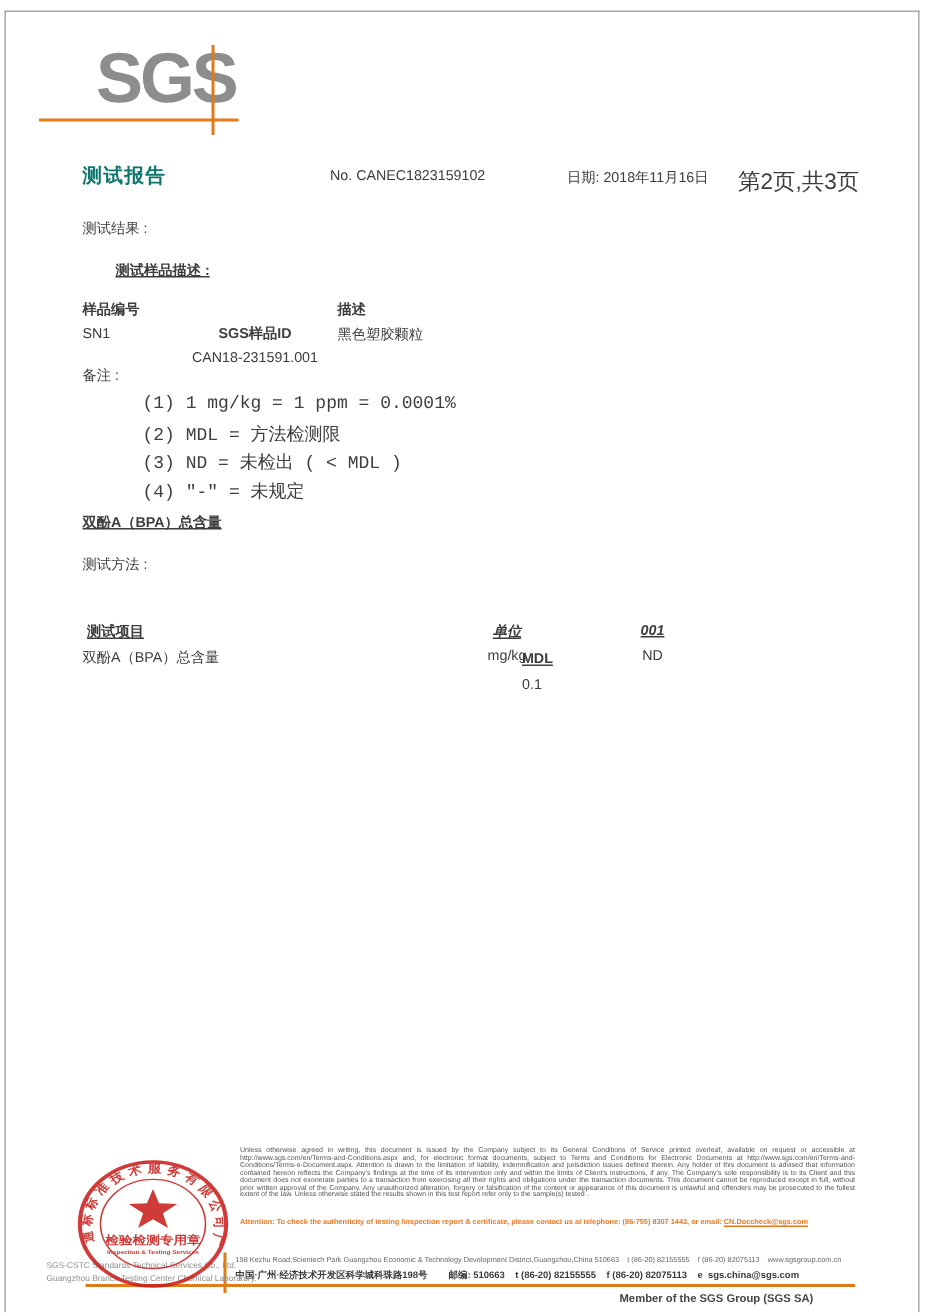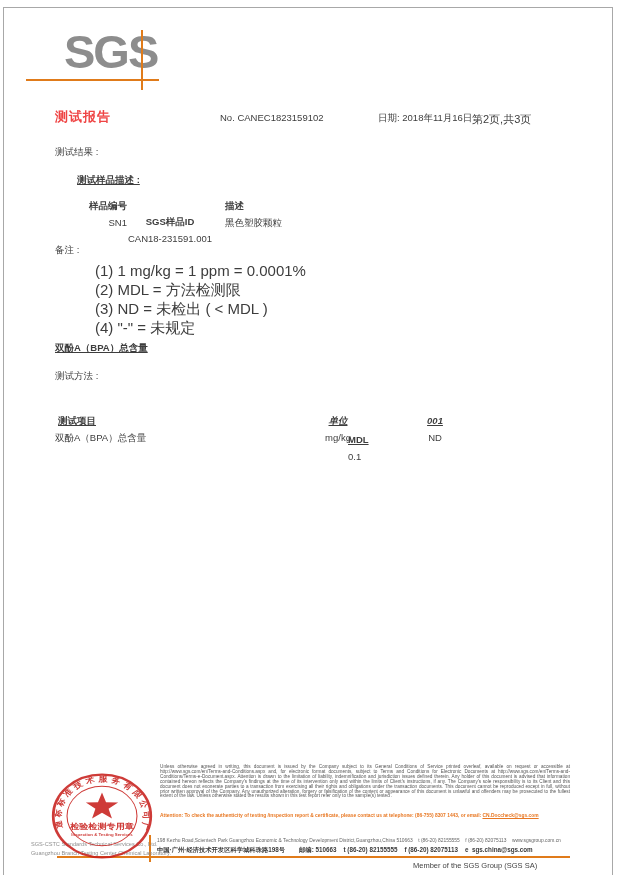--- a/index.html
+++ b/index.html
@@ -11,37 +11,37 @@
   .edge.top { left:3px; top:7px; width:610px; height:1px; }
   .edge.left { left:3px; top:7px; width:1px; height:868px; }
   .edge.right { left:612px; top:7px; width:1px; height:868px; }
 
   
   .logo-text { position:absolute; left:64px; top:24px; font-size:47px; font-weight:800; letter-spacing:-2px; color:#8d8d8d; font-family:"Liberation Sans",sans-serif; }
   .logo-hline { position:absolute; left:26px; top:79px; width:133px; height:2px; background:#e07b1a; }
   .logo-vline { position:absolute; left:141px; top:30px; width:2px; height:60px; background:#e07b1a; }
 
   
-  .doc-title { position:absolute; left:55px; top:108px; font-size:13px; font-weight:bold; letter-spacing:1px; color:#ef4444; }
+  .doc-title { position:absolute; left:55px; top:108px; font-size:13px; font-weight:bold; letter-spacing:1px; color:#0f766e; }
   .report-no { position:absolute; left:220px; top:112px; font-size:9.5px; }
   .report-date { position:absolute; left:378px; top:112px; font-size:9.5px; }
-  .page-info { position:absolute; left:472px; top:112px; font-size:11px; }
+  .page-info { position:absolute; left:492px; top:112px; font-size:15px; }
 
   .label { font-size:9.5px; color:#3d3d3d; }
   .results-label { position:absolute; left:55px; top:146px; }
   .sample-desc-label { position:absolute; left:55px; top:174px; font-weight:bold; text-decoration:underline;padding-left:22px; }
 
   .st-h { position:absolute; top:200px; font-size:9.5px; font-weight:bold; }
   .st-v { position:absolute; top:217px; font-size:9.5px; }
-  .st-c1 { left:55px; width:72px; text-align:right; }
+  .st-c1 { left:55px; width:72px; text-align:left; }
   .st-c2 { left:125px; width:90px; text-align:center;margin-top:16px; }
   .st-c3 { left:225px; }
 
   .notes-label { position:absolute; left:55px; top:244px; }
-  .note-line { position:absolute; left:95px; font-size:15px; }
+  .note-line { position:absolute; left:95px; font-size:12px;font-family:Liberation Mono, monospace; }
 
   .bpa-heading { position:absolute; left:55px; top:342px; font-size:9.5px; font-weight:bold; text-decoration:underline; }
   .method-label { position:absolute; left:55px; top:370px; }
   .method-text { position:absolute; left:122px; top:369px; width:437px; font-size:9.5px; line-height:20.5px; text-align:justify; }
 
   .rt-h { position:absolute; top:415px; font-size:9.5px; font-weight:bold; text-decoration:underline; }
   .rt-v { position:absolute; top:432px; font-size:9.5px; }
   .rt-item-h { left:58px; }
   .rt-item-v { left:55px; }
   .rt-unit { left:318px; width:40px; text-align:center; }
@@ -50,21 +50,21 @@
   .ital { font-style:italic; }
 
   
   .legal-text { position:absolute; left:160px; top:765px; width:410px; font-size:4.7px; line-height:4.9px; text-align:justify; color:#555; }
   .attention-text { position:absolute; left:160px; top:813px; width:410px; font-size:4.9px; line-height:5.5px; font-weight:bold; color:#e87722; }
   .attention-text .email { text-decoration:underline; }
   .addr-en { position:absolute; left:157px; top:838px; width:415px; font-size:4.9px; color:#666; white-space:pre-wrap; }
   .addr-cn { position:absolute; left:157px; top:846px; width:415px; font-size:6.3px; font-weight:bold; color:#3a3a3a; white-space:pre-wrap; }
   .footer-vline { position:absolute; left:149px; top:835px; width:2px; height:27px; background:#e07b1a; }
   .footer-hline { position:absolute; left:57px; top:856px; width:513px; height:2px; background:#e07b1a; }
-  .member-text { position:absolute; left:413px; top:861px; font-size:7.5px; font-weight:normal; color:#444; }
+  .member-text { position:absolute; left:413px; top:861px; font-size:7.5px; font-weight:bold; color:#444; }
 
   .company-line1 { position:absolute; left:31px; top:841px; font-size:5.6px; color:#8f8f8f; }
   .company-line2 { position:absolute; left:31px; top:850px; font-size:5.6px; color:#8f8f8f; }
 
   .stamp { position:absolute; left:49px; top:771px; width:106px; height:90px; opacity:0.88; }
 </style>
 </head>
 <body>
 
 <div class="page">

